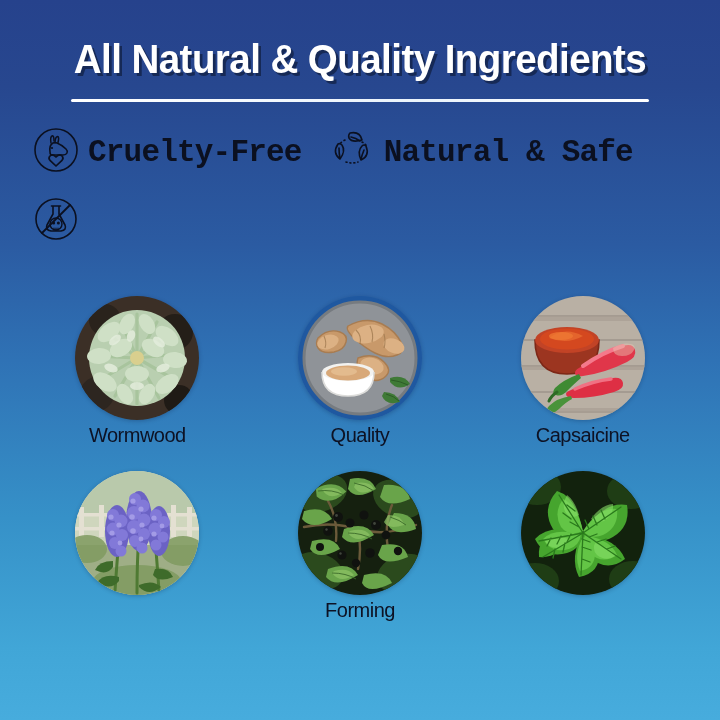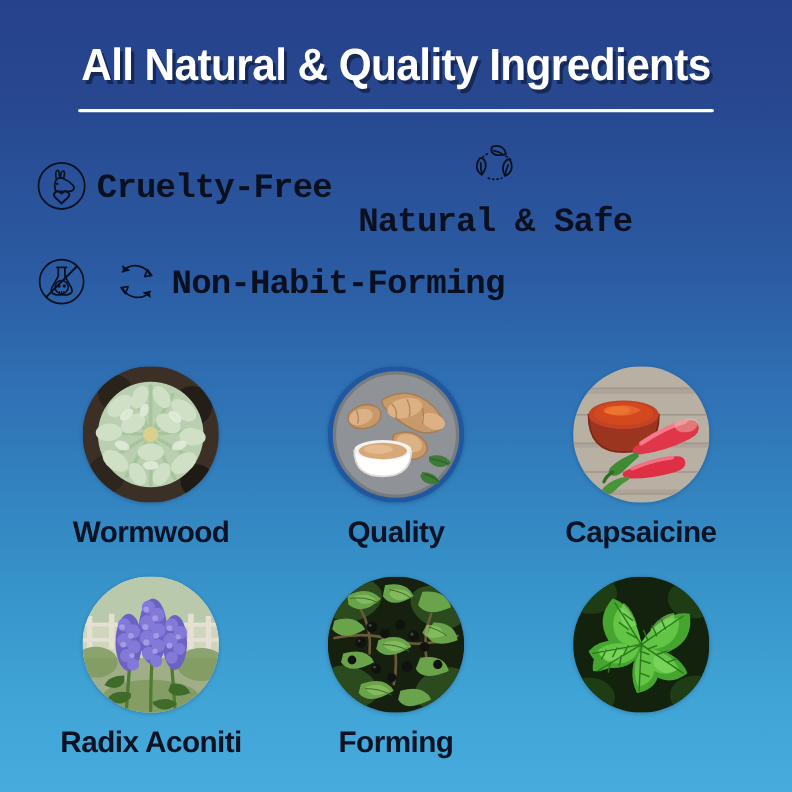--- a/index.html
+++ b/index.html
@@ -51,21 +51,21 @@
   .badge-icon { flex:0 0 auto; display:block; }
   .badge-label {
     color:#0b1020;
     font-size:31px;
     font-weight:bold;
     letter-spacing:-0.8px;
     line-height:1;
     white-space:nowrap;
   }
   .b-cruelty { margin-left:8px; }
-  .b-natural { margin-left:24px;flex-direction:column; }
+  .b-natural { margin-left:24px; }
   .b-nontoxic { margin-left:8px; }
   .b-nonhabit { margin-left:16px; }
   .badge-row.row2 { margin-top:12px; }
 
   
   .grid {
     margin-top:46px;
     display:grid;
     grid-template-columns:repeat(3,1fr);
     row-gap:24px;
@@ -75,24 +75,24 @@
   .thumb {
     width:124px;
     height:124px;
     border-radius:50%;
     overflow:hidden;
     position:relative;
     box-shadow:0 1px 4px rgba(0,20,50,0.25);
   }
   .thumb svg { display:block; width:100%; height:100%; }
   .caption {
-    margin-top:12px;
+    margin-top:4px;
     color:#0d1224;
-    font-size:27px;
-    font-weight:bold;
+    font-size:20px;
+    font-weight:normal;
     letter-spacing:-0.5px;
     white-space:nowrap;
   }
 </style>
 </head>
 <body>
 
 <div class="header">
   <div class="title">All Natural &amp; Quality Ingredients</div>
   <div class="title-rule"></div>
@@ -158,35 +158,20 @@
           <circle cx="26" cy="31" r="6" fill="none" stroke="#0b1020" stroke-width="1.4"></circle>
           <circle cx="23.6" cy="30" r="1.5" fill="#0b1020"></circle>
           <circle cx="28.4" cy="30" r="1.5" fill="#0b1020"></circle>
           <path d="M24 35 l0 2 M26 35 l0 2 M28 35 l0 2" stroke="#0b1020" stroke-width="1.1" stroke-linecap="round"></path>
 
           <path d="M12 40 L40 12" stroke="#0b1020" stroke-width="1.8" stroke-linecap="round"></path>
         </svg>
       </span>
     </div>
 
-    <div class="badge b-nonhabit">
-      <span class="badge-icon">
-        <svg width="52" height="52" viewBox="0 0 52 52">
-          <g fill="none" stroke="#0b1020" stroke-width="1.6" stroke-linecap="round">
-            <path d="M38.5 20 a15 15 0 0 0 -25 -3"></path>
-            <path d="M13.5 32 a15 15 0 0 0 25 3"></path>
-          </g>
-          <path d="M13 11 l1 6.5 l6.5 -1.5 z" fill="#0b1020"></path>
-          <path d="M39 41 l-1 -6.5 l-6.5 1.5 z" fill="#0b1020"></path>
-          <path d="M36 15 l4 5.5 l-6.5 1 z" fill="none" stroke="#0b1020" stroke-width="1.5" stroke-linejoin="round"></path>
-          <path d="M16 37 l-4 -5.5 l6.5 -1 z" fill="none" stroke="#0b1020" stroke-width="1.5" stroke-linejoin="round"></path>
-        </svg>
-      </span>
-      <span class="badge-label">Non-Habit-Forming</span>
-    </div>
 
   </div>
 </div>
 
 <div class="grid">
 
   <div class="cell">
     <div class="thumb">
       <svg viewBox="0 0 124 124" preserveAspectRatio="xMidYMid slice">
         <rect width="124" height="124" fill="#3b2f26"></rect>
@@ -380,21 +365,20 @@
               <circle cx="67" cy="54" r="2.6"></circle>
             <circle cx="58" cy="60" r="2.8"></circle>
               <circle cx="66" cy="68" r="2.4"></circle>
             <circle cx="79" cy="47" r="2.6"></circle>
               <circle cx="87" cy="55" r="2.4"></circle>
             <circle cx="79" cy="63" r="2.6"></circle>
           </g>
         </g>
       </svg>
     </div>
-    <div class="caption">Radix Aconiti</div>
   </div>
 
   <div class="cell">
     <div class="thumb">
       <svg viewBox="0 0 124 124" preserveAspectRatio="xMidYMid slice">
         <rect width="124" height="124" fill="#15200f"></rect>
         <g fill="#2b4a1d">
           <ellipse cx="24" cy="22" rx="26" ry="18" transform="rotate(-20 24 22)"></ellipse>
           <ellipse cx="100" cy="28" rx="26" ry="18" transform="rotate(24 100 28)"></ellipse>
           <ellipse cx="20" cy="100" rx="26" ry="18" transform="rotate(18 20 100)"></ellipse>

